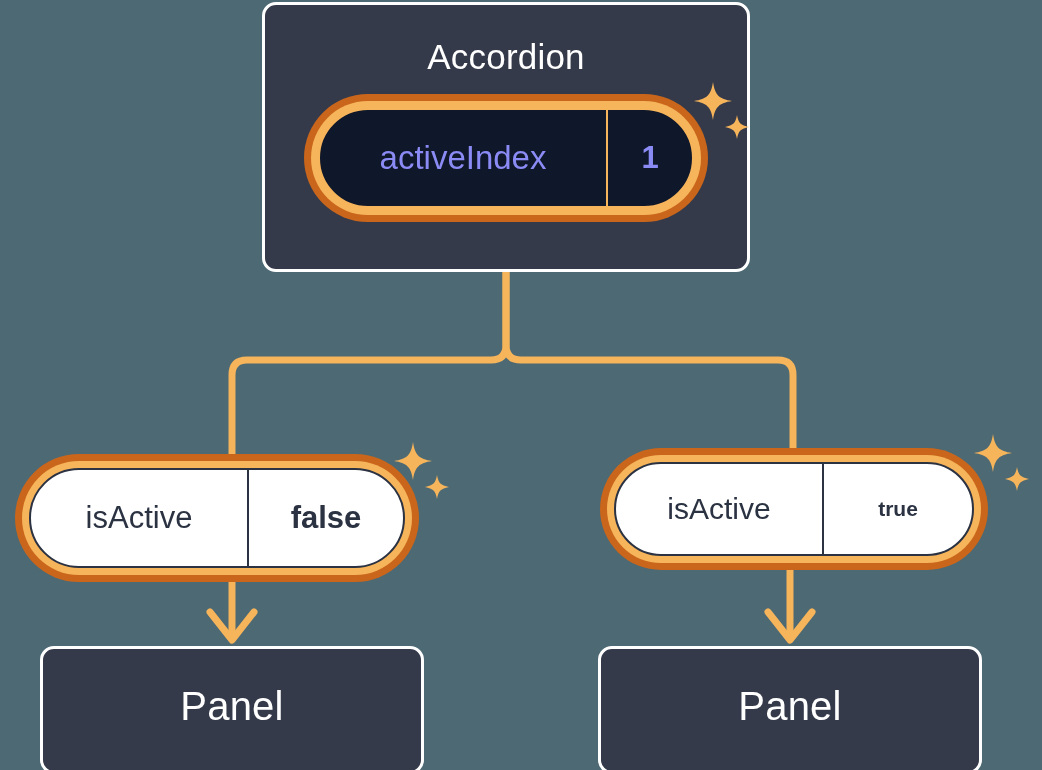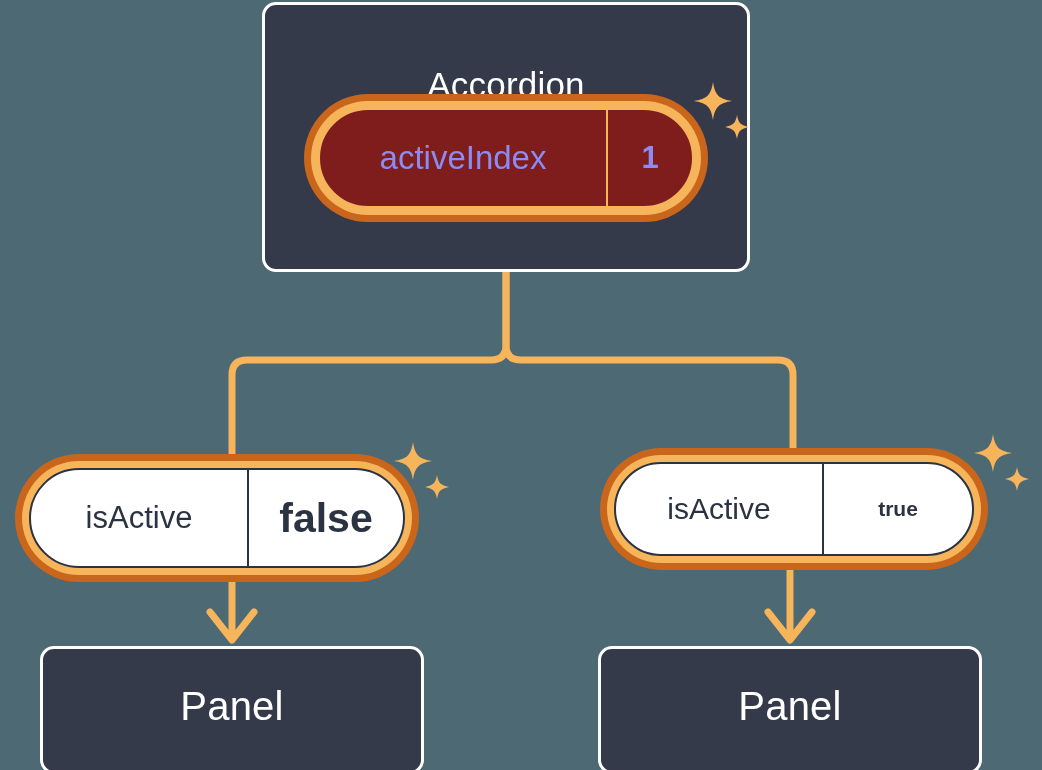--- a/index.html
+++ b/index.html
@@ -21,21 +21,21 @@
   }
   .card-title{
     position:absolute;left:0;right:0;
     text-align:center;
     color:#ffffff;
     letter-spacing:.2px;
   }
 
   
   #accordion-card{left:262px;top:2px;width:488px;height:270px;}
-  #accordion-title{top:30px;font-size:35px;line-height:44px;font-weight:400;margin-top:28px;}
+  #accordion-title{top:30px;font-size:35px;line-height:44px;font-weight:400;}
 
   
   .panel-card{height:128px;}
   #panel-left{left:40px;top:646px;width:384px;}
   #panel-right{left:598px;top:646px;width:384px;}
   .panel-title{top:36px;font-size:40px;line-height:42px;font-weight:400;}
 
   
   .pill-ring{
     position:absolute;
@@ -57,41 +57,41 @@
     border-radius:999px;
     display:flex;align-items:stretch;
     overflow:hidden;
   }
   .pill-key,.pill-val{
     display:flex;align-items:center;justify-content:center;
     box-sizing:border-box;
   }
 
   
-  .pill--dark .pill{background:#7f1d1d;border:2px solid #f6b45b;}
+  .pill--dark .pill{background:#0f172a;border:2px solid #f6b45b;}
   .pill--dark .pill-val{border-left:2px solid #f6b45b;}
   .pill--dark .pill-key,.pill--dark .pill-val{color:#8b8bf5;}
 
   
   .pill--purple .pill{background:#ffffff;border:2px solid #2b3242;}
   .pill--purple .pill-val{border-left:2px solid #2b3242;}
   .pill--purple .pill-key,.pill--purple .pill-val{color:#2b3242;}
 
   .pill-key{font-weight:400;}
   .pill-val{font-weight:700;}
 
   
   #pill-active-index{left:304px;top:94px;width:404px;height:128px;}
   #pill-active-index .pill-key{flex:0 0 286px;font-size:33px;}
   #pill-active-index .pill-val{flex:1 1 auto;font-size:31px;}
 
   
   #pill-is-active-left{left:15px;top:454px;width:404px;height:128px;}
   #pill-is-active-left .pill-key{flex:0 0 216px;font-size:31px;}
-  #pill-is-active-left .pill-val{flex:1 1 auto;font-size:41px;}
+  #pill-is-active-left .pill-val{flex:1 1 auto;font-size:31px;}
 
   #pill-is-active-right{left:600px;top:448px;width:388px;height:122px;}
   #pill-is-active-right .pill-key{flex:0 0 206px;font-size:30px;}
   #pill-is-active-right .pill-val{flex:1 1 auto;font-size:21px;}
 
   
   .sparkle-group{position:absolute;pointer-events:none;}
   .sparkle-group svg{display:block;overflow:visible;}
   #sparkle-accordion{left:688px;top:82px;}
   #sparkle-left{left:388px;top:442px;}

